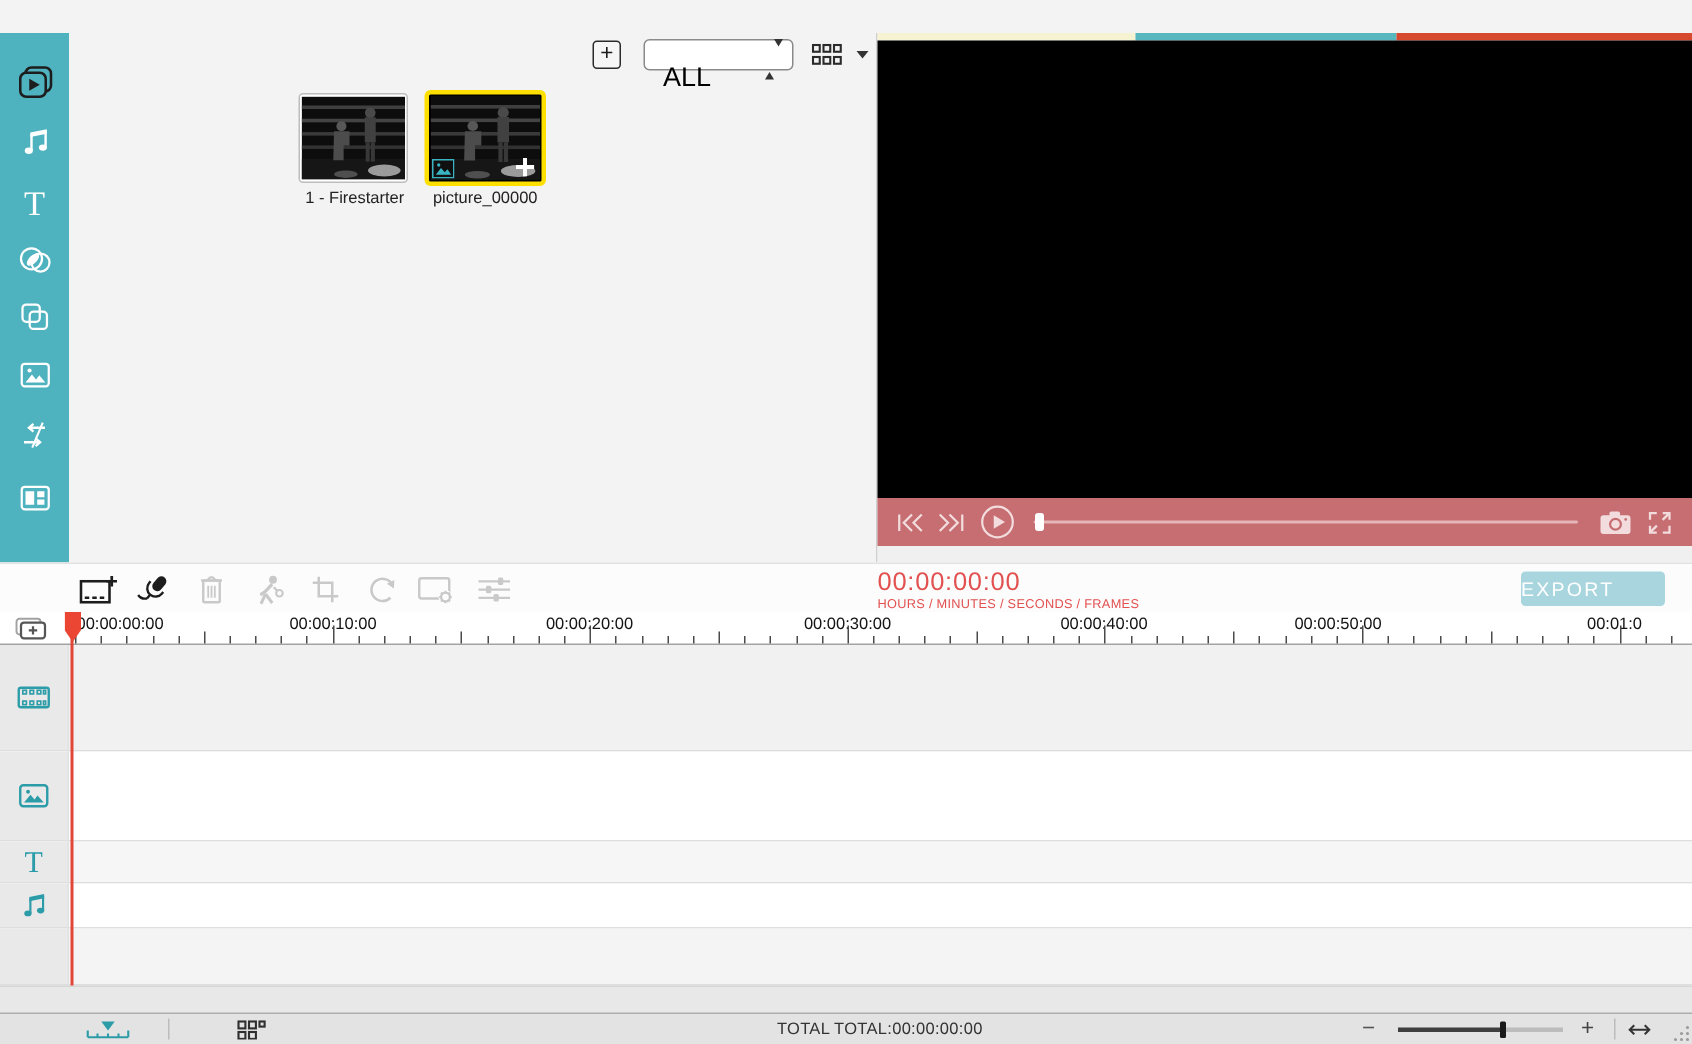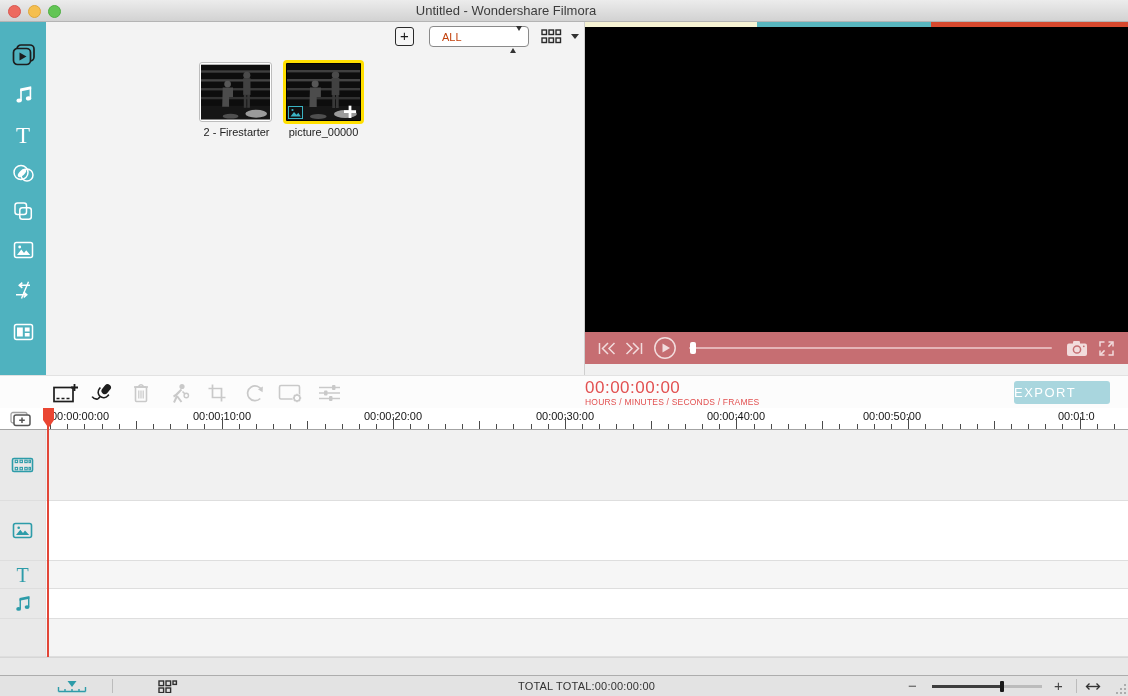--- a/index.html
+++ b/index.html
@@ -30,21 +30,21 @@
   .media-item.selected{background:#d2d2d2}
   .panel-action{position:absolute;width:22px;height:24px;display:flex;align-items:center;justify-content:center;cursor:pointer}
   .collapse{position:absolute;left:178px;top:174px;width:19px;height:42px;background:#e0e0e0;
     border-radius:0 13px 13px 0;cursor:pointer;display:flex;align-items:center;justify-content:center}
   .collapse .tri{width:0;height:0;border-top:6px solid transparent;border-bottom:6px solid transparent;border-right:8px solid #4a4a4a;margin-right:3px}
   
   .browser{position:absolute;left:178px;top:22px;width:406px;height:353px;background:#f3f3f3}
   .add-btn{position:absolute;left:217px;top:5px;width:19px;height:19px;border:1.5px solid #2a2a2a;border-radius:3px;
     background:#f6f6f6;font-size:15px;line-height:15px;text-align:center;color:#1c1c1c;cursor:pointer}
   .filter{position:absolute;left:251px;top:4px;width:100px;height:21px;background:#fff;border:1px solid #8a8a8a;border-radius:4px;cursor:pointer}
-  .filter .val{position:absolute;left:12px;top:4px;font-size:11px;color:#c2410c}
+  .filter .val{position:absolute;left:12px;top:14px;font-size:18px;color:#000000}
   .spin{position:absolute;right:6px;top:4px}
   .spin .up{width:0;height:0;border-left:3.5px solid transparent;border-right:3.5px solid transparent;border-bottom:5px solid #333;margin-bottom:2px}
   .spin .dn{width:0;height:0;border-left:3.5px solid transparent;border-right:3.5px solid transparent;border-top:5px solid #333}
   .view-toggle{position:absolute;left:363px;top:7px;display:flex;align-items:center;gap:4px;color:#2a2a2a;cursor:pointer}
   .caret{width:0;height:0;border-left:4px solid transparent;border-right:4px solid transparent;border-top:5px solid #333}
   .thumb{position:absolute;cursor:pointer;background:#fff}
   .t1{left:21px;top:40px;width:73px;height:60px;border:1px solid #bdbdbd;border-radius:3px;padding:1px}
   .t2{left:105px;top:38px;width:81px;height:64px;border:3px solid #ffdf00;border-radius:4px;padding:1px;background:#000}
   .thumb-label{position:absolute;top:104px;font-size:11px;color:#222;text-align:center;white-space:nowrap}
   .badge{position:absolute;left:2px;bottom:2px}
@@ -111,26 +111,20 @@
       <rect x="42.8" y="14" width="7.4" height="17" fill="#414141"></rect>
       <rect x="43.4" y="31" width="2.7" height="13" fill="#383838"></rect>
       <rect x="46.9" y="31" width="2.7" height="13" fill="#383838"></rect>
       <circle cx="27" cy="20" r="3.4" fill="#575757"></circle>
       <path d="M22 23.5 h10.5 v9.5 h-4 v10 h-7 z" fill="#4c4c4c"></path>
       <ellipse cx="56" cy="50" rx="11" ry="4" fill="#9b9b9b"></ellipse>
       <ellipse cx="30" cy="52.5" rx="8" ry="2.5" fill="#4f4f4f"></ellipse>
     </symbol>
   </svg>
 
-  <div class="titlebar">
-    <div class="abs" style="left:8px;top:4px">
-      <span class="tl red"></span><span class="tl yellow"></span><span class="tl green"></span>
-    </div>
-    <div class="wtitle">Untitled - Wondershare Filmora</div>
-  </div>
 
   <div class="sidebar">
     <div class="side-btn active" style="top:15px">
       <svg width="25" height="24" viewBox="0 0 25 24">
         <rect x="6" y="2" width="17" height="16" rx="4" fill="none" stroke="currentColor" stroke-width="1.7"></rect>
         <rect x="2.5" y="5.5" width="17" height="16" rx="4" fill="#4fb2bf" stroke="currentColor" stroke-width="1.7"></rect>
         <polygon points="8.5,9.5 15.5,13.5 8.5,17.5" fill="currentColor"></polygon>
       </svg>
     </div>
     <div class="side-btn" style="top:55px">
@@ -214,21 +208,21 @@
         </svg>
       <span class="badge">
         <svg width="15" height="13" viewBox="0 0 15 13">
           <rect x="0.5" y="0.5" width="14" height="12" fill="#101010" stroke="#3ab3c3" stroke-width="1"></rect>
           <circle cx="4.5" cy="4" r="1.1" fill="#3ab3c3"></circle>
           <polygon points="2.5,10.5 6,6 8.5,8.8 10.3,6.8 12.8,10.5" fill="#3ab3c3"></polygon>
         </svg>
       </span>
       <span class="plus-ov">+</span>
     </div>
-    <div class="thumb-label" style="left:21px;width:75px">2 - Firestarter</div>
+    <div class="thumb-label" style="left:21px;width:75px">1 - Firestarter</div>
     <div class="thumb-label" style="left:105px;width:81px">picture_00000</div>
   </div>
 
   <div class="preview">
     <div class="strip">
       <span style="width:172px;background:#f6f3d3"></span>
       <span style="width:174px;background:#58b6be"></span>
       <span style="width:198px;background:#d7492e"></span>
     </div>
     <div class="screen"></div>

